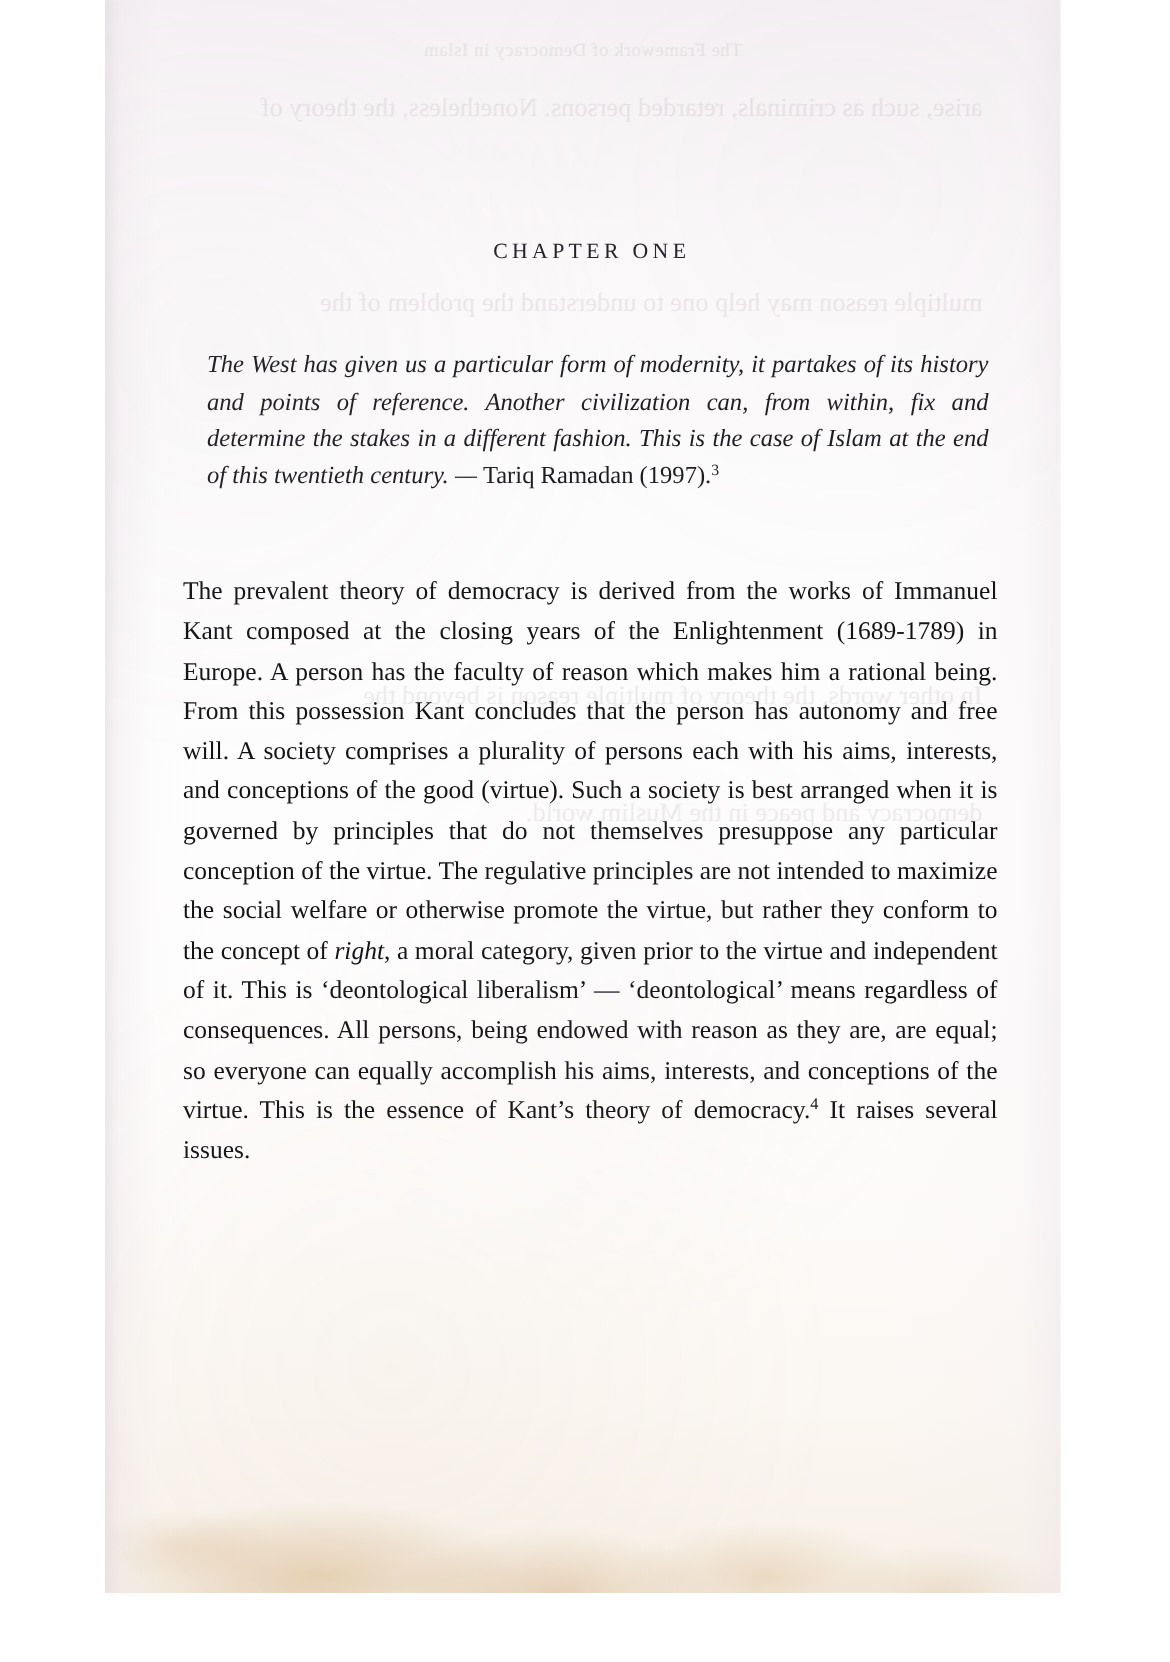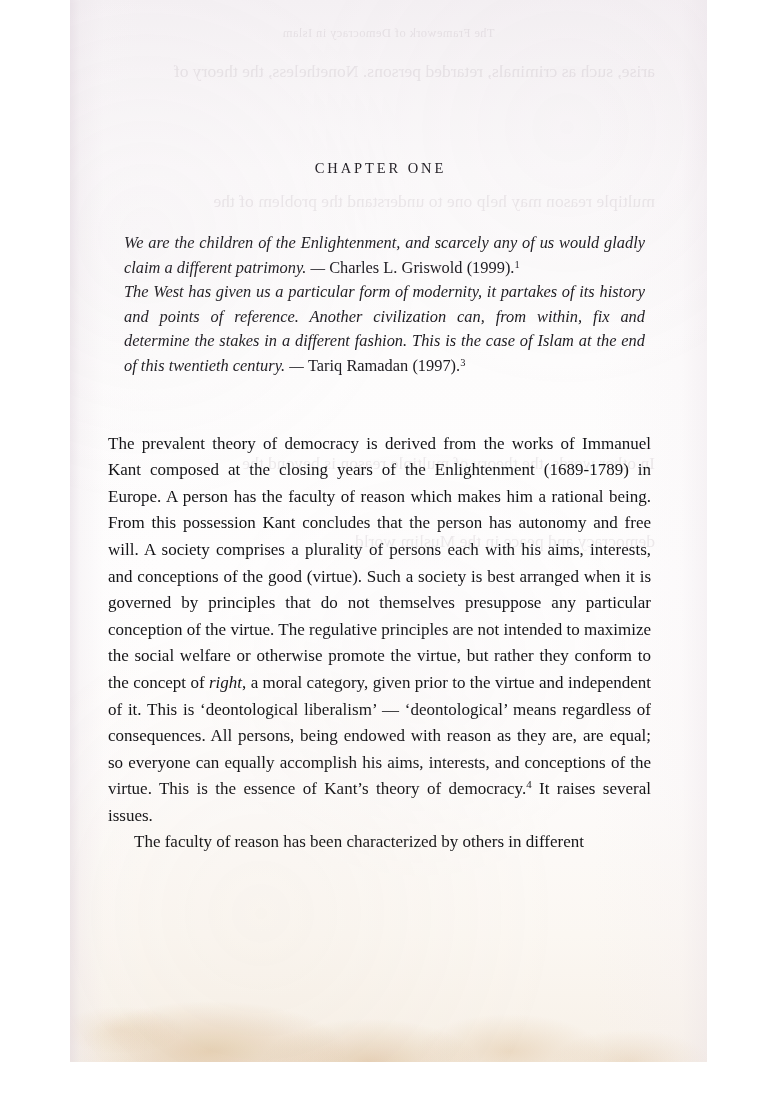--- a/index.html
+++ b/index.html
@@ -91,21 +91,21 @@
     text-align: justify;
   }
   .bleed .bl-b1 { top: 58px; }
   .bleed .bl-b2 { top: 188px; }
   .bleed .bl-b3 { top: 450px; }
   .bleed .bl-b4 { top: 528px; }
 
   
   .content {
     position: absolute;
-    left: 38px;
+    left: 52px;
     top: 0;
     width: 545px;
     color: #1b1b1f;
   }
 
   .chapter-label {
     margin: 0;
     padding-top: 160px;
     text-align: center;
     font-size: 14.5px;
@@ -189,32 +189,30 @@
       <div class="bl-body bl-b4">democracy and peace in the Muslim world.</div>
     </div>
 
     <div class="content">
 
       <div class="chapter-label">CHAPTER ONE</div>
 
 
       <div class="epigraph">
 
-        <p class="epi-block"><span class="epi-quote">We are the children of the Enlightenment, and scarcely any of us would gladly claim a different patrimony. — </span><span class="epi-attrib">Charles L. Griswold (1999).</span><sup>1</sup></p>
 
 
         <p class="epi-block"><span class="epi-quote">The West has given us a particular form of modernity, it partakes of its history and points of reference. Another civilization can, from within, fix and determine the stakes in a different fashion. This is the case of Islam at the end of this twentieth century. — </span><span class="epi-attrib">Tariq Ramadan (1997).</span><sup>3</sup></p>
 
       </div>
 
       <div class="body-text">
 
         <p><span>The prevalent theory of democracy is derived from the works of Immanuel Kant composed at the closing years of the Enlightenment (1689-1789) in Europe. A person has the faculty of reason which makes him a rational being. From this possession Kant concludes that the person has autonomy and free will. A society comprises a plurality of persons each with his aims, interests, and conceptions of the good (virtue). Such a society is best arranged when it is governed by principles that do not themselves presuppose any particular conception of the virtue. The regulative principles are not intended to maximize the social welfare or otherwise promote the virtue, but rather they conform to the concept of </span><span class="ital">right</span><span>, a moral category, given prior to the virtue and independent of it. This is ‘deontological liberalism’ — ‘deontological’ means regardless of consequences. All persons, being endowed with reason as they are, are equal; so everyone can equally accomplish his aims, interests, and conceptions of the virtue. This is the essence of Kant’s theory of democracy.</span><sup>4</sup><span> It raises several issues.</span></p>
 
-        <p class="indent">The faculty of reason has been characterized by others in different</p>
 
       </div>
 
     </div>
 
     <div class="grain"></div>
 
   </div>
 
 </div>

